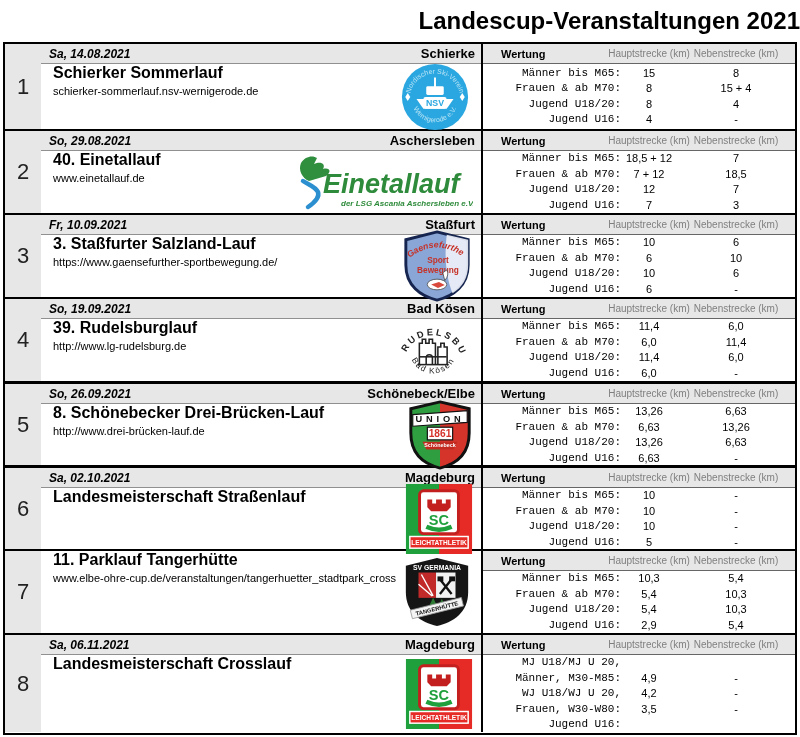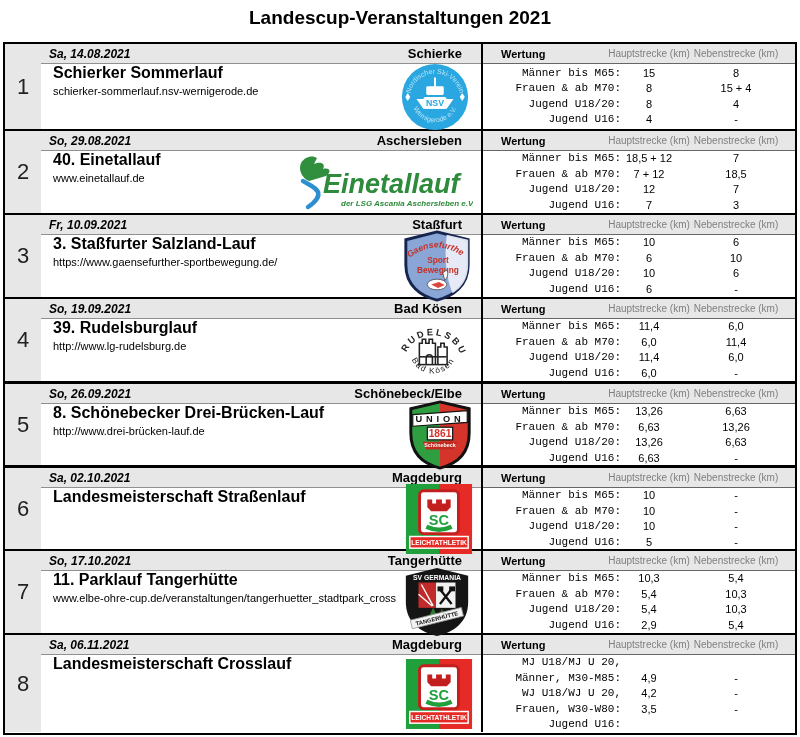--- a/index.html
+++ b/index.html
@@ -1,32 +1,32 @@
 <!DOCTYPE html>
 <html><head>
 <meta charset="utf-8">
 <style>
   html,body{margin:0;padding:0;background:#fff;}
   .page{width:800px;height:737px;position:relative;background:#fff;
         font-family:"Liberation Sans",sans-serif;color:#000;overflow:hidden;}
-  .main-title{text-align:center;font-size:19px;font-weight:bold;padding-top:7px;height:33px;}
+  .main-title{text-align:right;font-size:24px;font-weight:bold;padding-top:7px;height:33px;}
   .table{position:absolute;top:42px;left:3px;width:794px;bottom:2px;
          border:2px solid #000;box-sizing:border-box;background:#fff;}
   .row{display:flex;height:84px;box-sizing:border-box;border-top:2px solid #000;position:relative;}
   .row:first-child{border-top:none;height:85px;}
   .row:nth-child(5){border-top:3px solid #000;}
   .row:nth-child(6){border-top:3px solid #000;}
   .row.tall{height:99px;}
   .numcell{width:36px;background:#e7e7e7;display:flex;align-items:center;justify-content:center;
            font-size:22px;color:#222;flex:0 0 36px;}
   .center{flex:0 0 442px;display:flex;flex-direction:column;border-right:2px solid #000;box-sizing:border-box;}
   .band{height:20px;flex:0 0 20px;background:#e7e7e7;border-bottom:1px solid #909090;
         display:flex;align-items:center;justify-content:space-between;font-weight:bold;box-sizing:border-box;}
   .band .date{font-size:12px;padding-left:8px;white-space:nowrap;font-style:italic;}
-  .band .loc{font-size:13px;padding-right:19px;white-space:nowrap;}
+  .band .loc{font-size:13px;padding-right:6px;white-space:nowrap;}
   .content{flex:1;position:relative;display:flex;flex-direction:column;
            padding-left:12px;background:#fff;}
   .ev-name{font-weight:bold;font-size:16px;line-height:18px;white-space:nowrap;z-index:2;}
   .ev-url{font-size:11px;margin-top:3px;white-space:nowrap;z-index:2;}
   .ev-url:empty{display:none;}
   .logo{position:absolute;right:8px;top:50%;transform:translateY(-50%);line-height:0;z-index:1;}
   .right{flex:1;display:flex;flex-direction:column;min-width:0;}
   .rhead{height:20px;flex:0 0 20px;background:#e7e7e7;border-bottom:1px solid #666;
          display:grid;grid-template-columns:138px 56px 1fr;align-items:center;box-sizing:border-box;}
   .rhead .w{font-weight:bold;font-size:11px;padding-left:18px;}
@@ -386,24 +386,20 @@
     <span class="hv">5</span>
     <span class="nv">-</span>
   </div>
 </div>
     </div>
   </div>
 
   <div class="row">
     <div class="numcell">7</div>
     <div class="center">
-      <div class="band">
-        <span class="date">So, 17.10.2021</span>
-        <span class="loc">Tangerhütte</span>
-      </div>
       <div class="content">
         <span class="ev-name">11. Parklauf Tangerhütte</span>
         <span class="ev-url">www.elbe-ohre-cup.de/veranstaltungen/tangerhuetter_stadtpark_cross</span>
         <span class="logo"><svg width="72" height="74" viewBox="0 0 72 76">
     <path d="M36,3 L68,11 V38 C68,59 53,69 36,73 C19,69 4,59 4,38 V11 Z" fill="#151515"></path>
     <text x="36" y="15" text-anchor="middle" font-size="7" font-weight="bold" fill="#fff">SV GERMANIA</text>
     <rect x="17" y="18" width="18" height="26" fill="#c22a2a"></rect>
     <path d="M20,20 l12,22 M17,30 l14,12" stroke="#fff" stroke-width="1.4"></path>
     <rect x="35" y="18" width="20" height="26" fill="#f2f2f2"></rect>
     <g stroke="#111" stroke-width="2.4">

